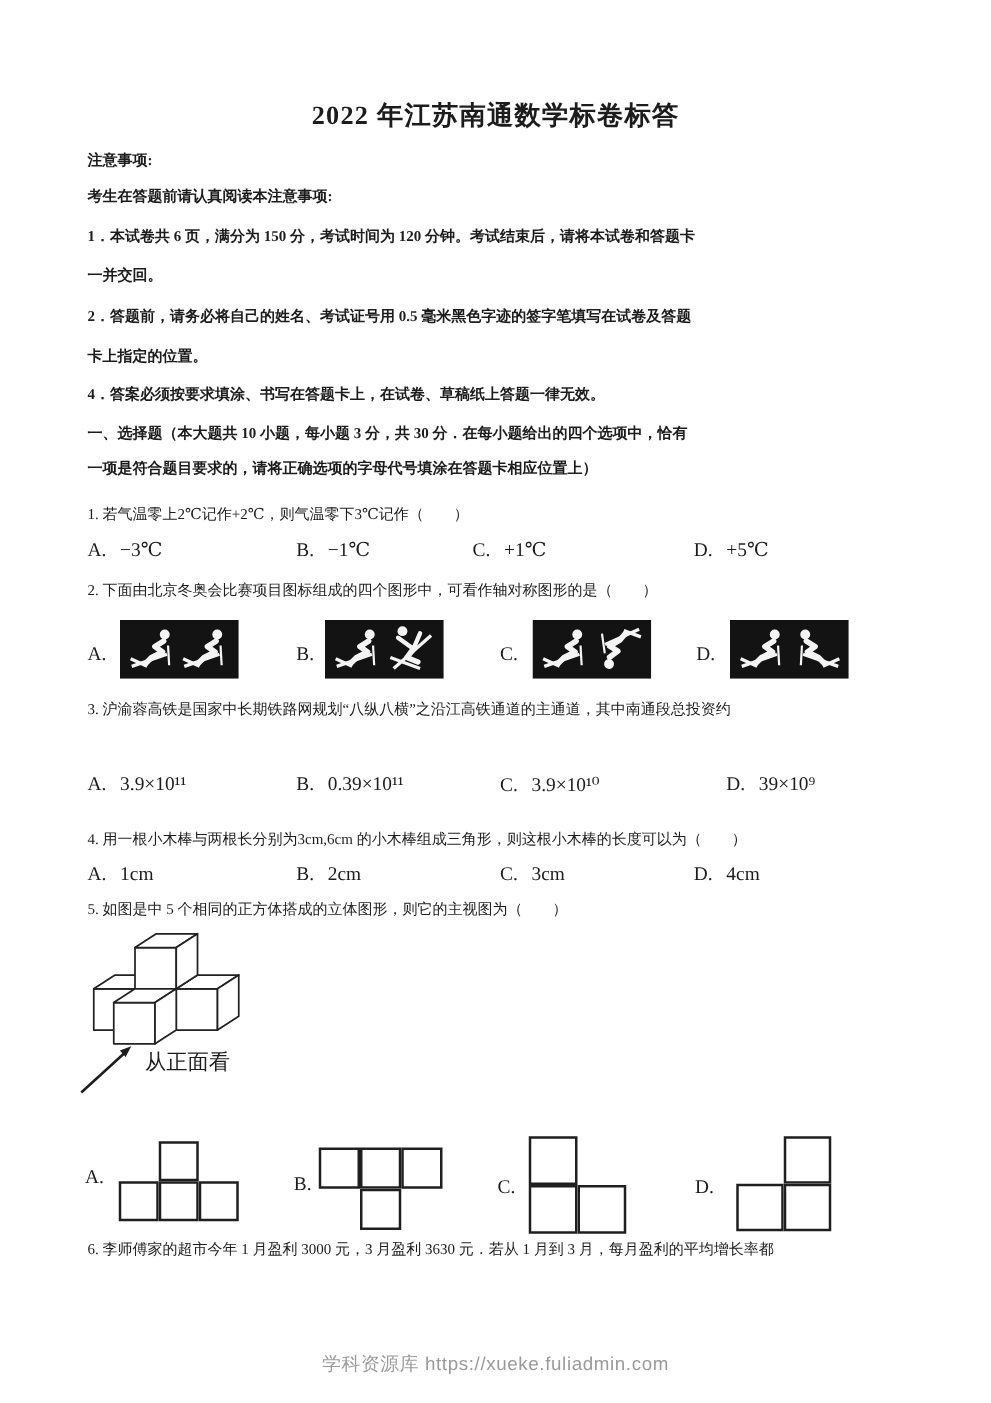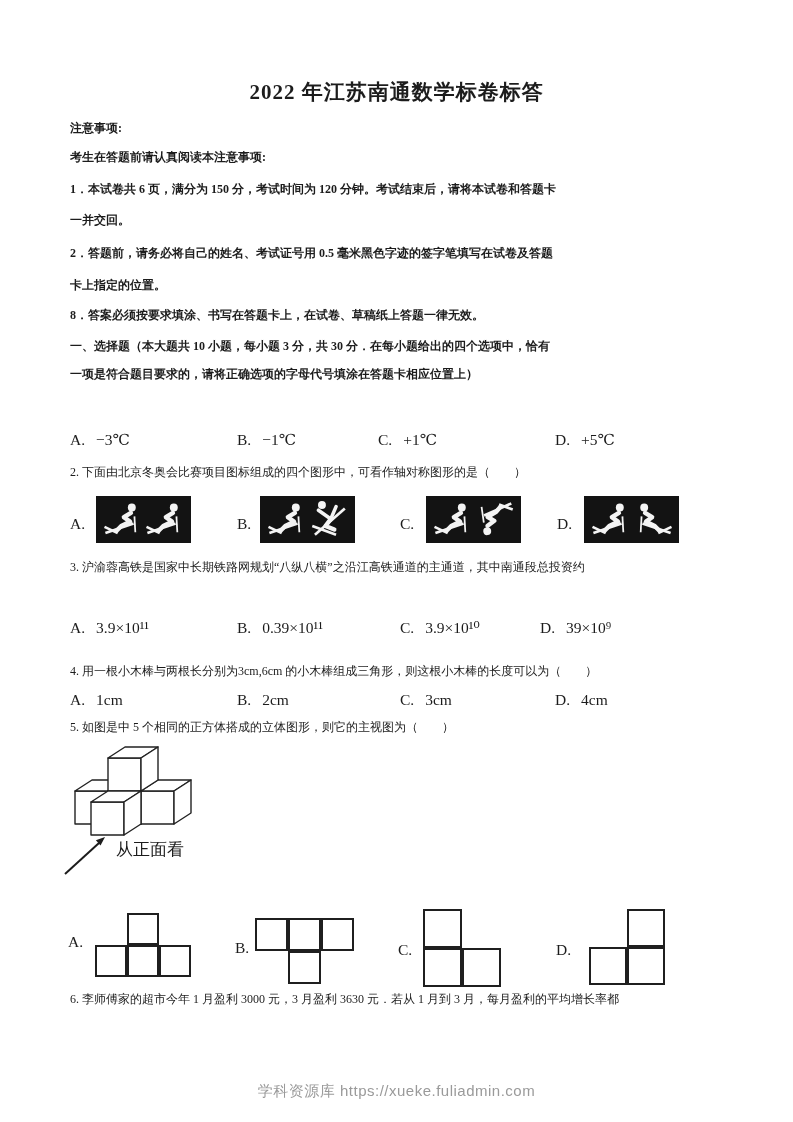--- a/index.html
+++ b/index.html
@@ -55,25 +55,26 @@
 <div class="page">
 
   <h1 class="title">2022 年江苏南通数学标卷标答</h1>
 
   <div class="ln bold" style="top:107px">注意事项:</div>
   <div class="ln bold" style="top:136px">考生在答题前请认真阅读本注意事项:</div>
   <div class="ln bold" style="top:168px">1．本试卷共 6 页，满分为 150 分，考试时间为 120 分钟。考试结束后，请将本试卷和答题卡</div>
   <div class="ln bold" style="top:199px">一并交回。</div>
   <div class="ln bold" style="top:232px">2．答题前，请务必将自己的姓名、考试证号用 0.5 毫米黑色字迹的签字笔填写在试卷及答题</div>
   <div class="ln bold" style="top:264px">卡上指定的位置。</div>
-  <div class="ln bold" style="top:294px">8．答案必须按要求填涂、书写在答题卡上，在试卷、草稿纸上答题一律无效。</div>
+  <div class="ln bold" style="top:294px">4．答案必须按要求填涂、书写在答题卡上，在试卷、草稿纸上答题一律无效。</div>
 
   <div class="ln bold" style="top:325px">一、选择题（本大题共 10 小题，每小题 3 分，共 30 分．在每小题给出的四个选项中，恰有</div>
   <div class="ln bold" style="top:353px">一项是符合题目要求的，请将正确选项的字母代号填涂在答题卡相应位置上）</div>
 
+  <div class="ln" style="top:390px">1. 若气温零上2℃记作+2℃，则气温零下3℃记作（　　）</div>
   <div class="opt-row" style="top:419px">
     <span class="opt" style="left:70px"><span class="olabel">A.</span><span>−3℃</span></span>
     <span class="opt" style="left:237px"><span class="olabel">B.</span><span>−1℃</span></span>
     <span class="opt" style="left:378px"><span class="olabel">C.</span><span>+1℃</span></span>
     <span class="opt" style="left:555px"><span class="olabel">D.</span><span>+5℃</span></span>
   </div>
 
   <div class="ln" style="top:451px">2. 下面由北京冬奥会比赛项目图标组成的四个图形中，可看作轴对称图形的是（　　）</div>
   <span class="picto-label" style="left:70px;top:503px">A.</span>
   <span class="picto-label" style="left:237px;top:503px">B.</span>
@@ -99,21 +100,21 @@
     <rect x="0" y="0" width="95" height="47" fill="#131313"></rect>
     <use href="#sk1" transform="translate(27,23) scale(0.88)"></use>
     <use href="#sk1" transform="translate(69,23) scale(-0.88,0.88)"></use>
   </svg>
 
   <div class="ln" style="top:546px">3. 沪渝蓉高铁是国家中长期铁路网规划“八纵八横”之沿江高铁通道的主通道，其中南通段总投资约</div>
   <div class="opt-row" style="top:607px">
     <span class="opt" style="left:70px"><span class="olabel">A.</span><span>3.9×10¹¹</span></span>
     <span class="opt" style="left:237px"><span class="olabel">B.</span><span>0.39×10¹¹</span></span>
     <span class="opt" style="left:400px"><span class="olabel">C.</span><span>3.9×10¹⁰</span></span>
-    <span class="opt" style="left:540px"><span class="olabel">D.</span><span>39×10⁹</span></span>
+    <span class="opt" style="left:581px"><span class="olabel">D.</span><span>39×10⁹</span></span>
   </div>
 
   <div class="ln" style="top:650px">4. 用一根小木棒与两根长分别为3cm,6cm 的小木棒组成三角形，则这根小木棒的长度可以为（　　）</div>
   <div class="opt-row" style="top:679px">
     <span class="opt" style="left:70px"><span class="olabel">A.</span><span>1cm</span></span>
     <span class="opt" style="left:237px"><span class="olabel">B.</span><span>2cm</span></span>
     <span class="opt" style="left:400px"><span class="olabel">C.</span><span>3cm</span></span>
     <span class="opt" style="left:555px"><span class="olabel">D.</span><span>4cm</span></span>
   </div>
 

